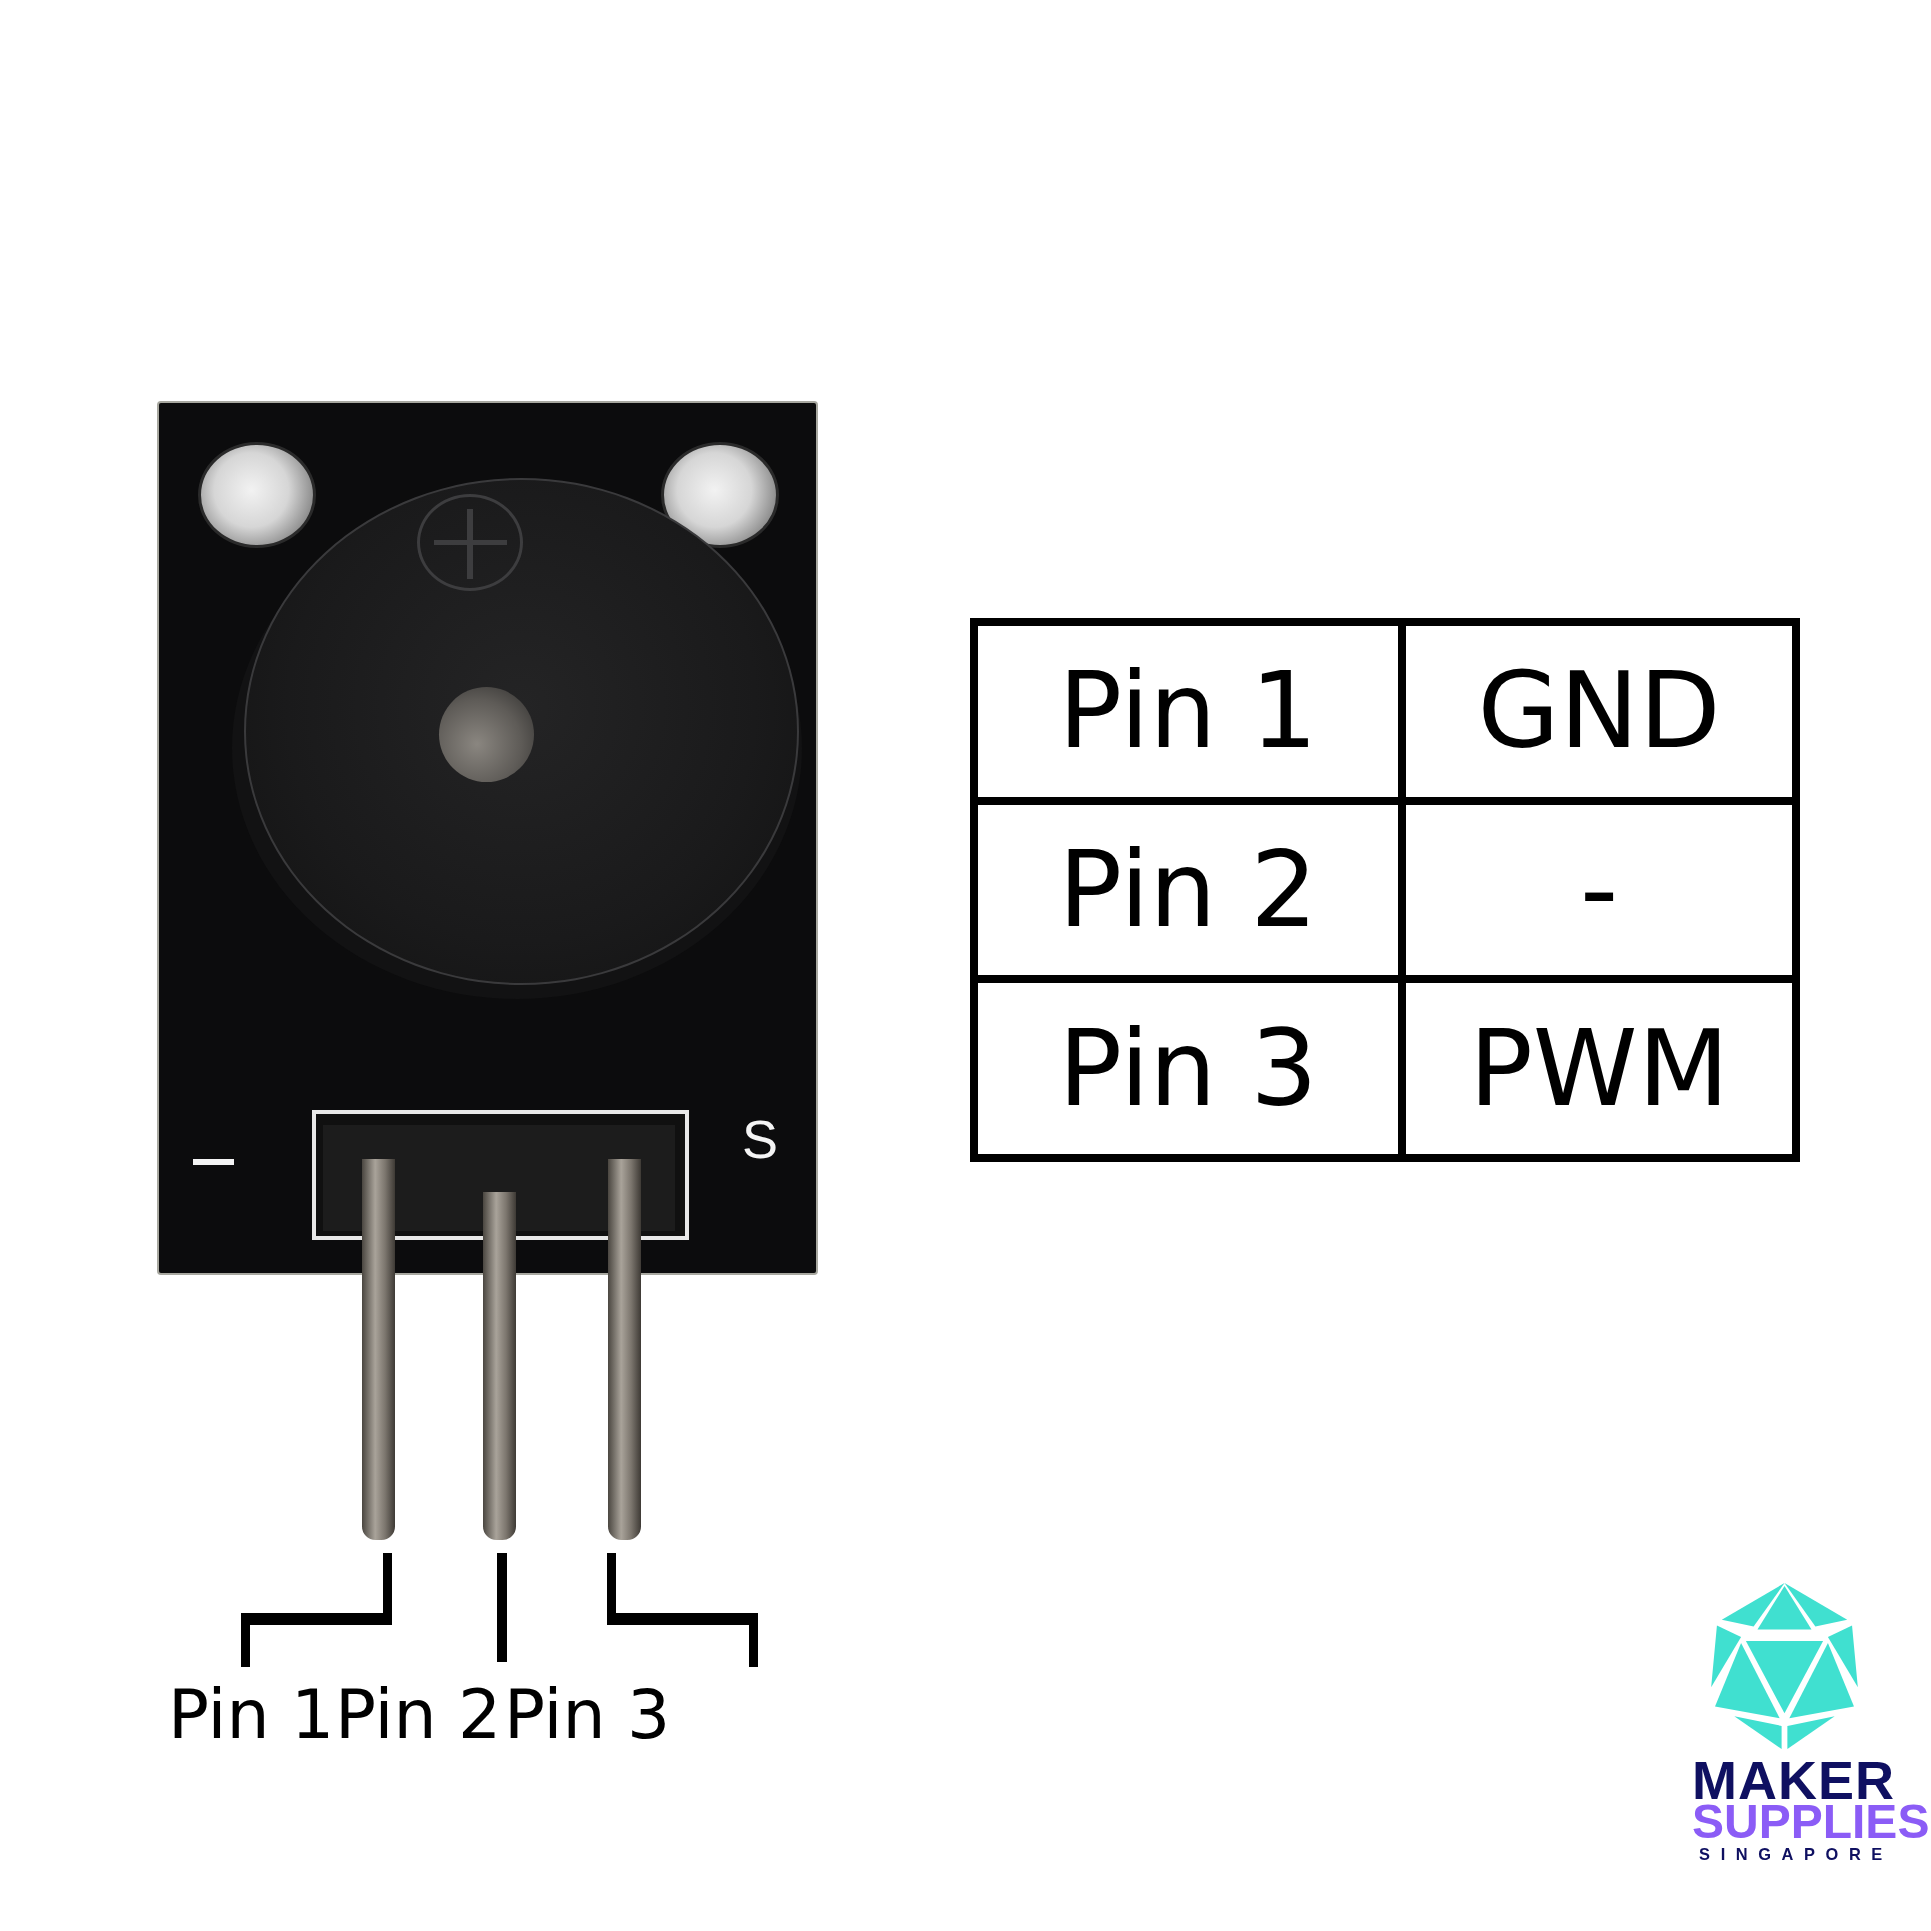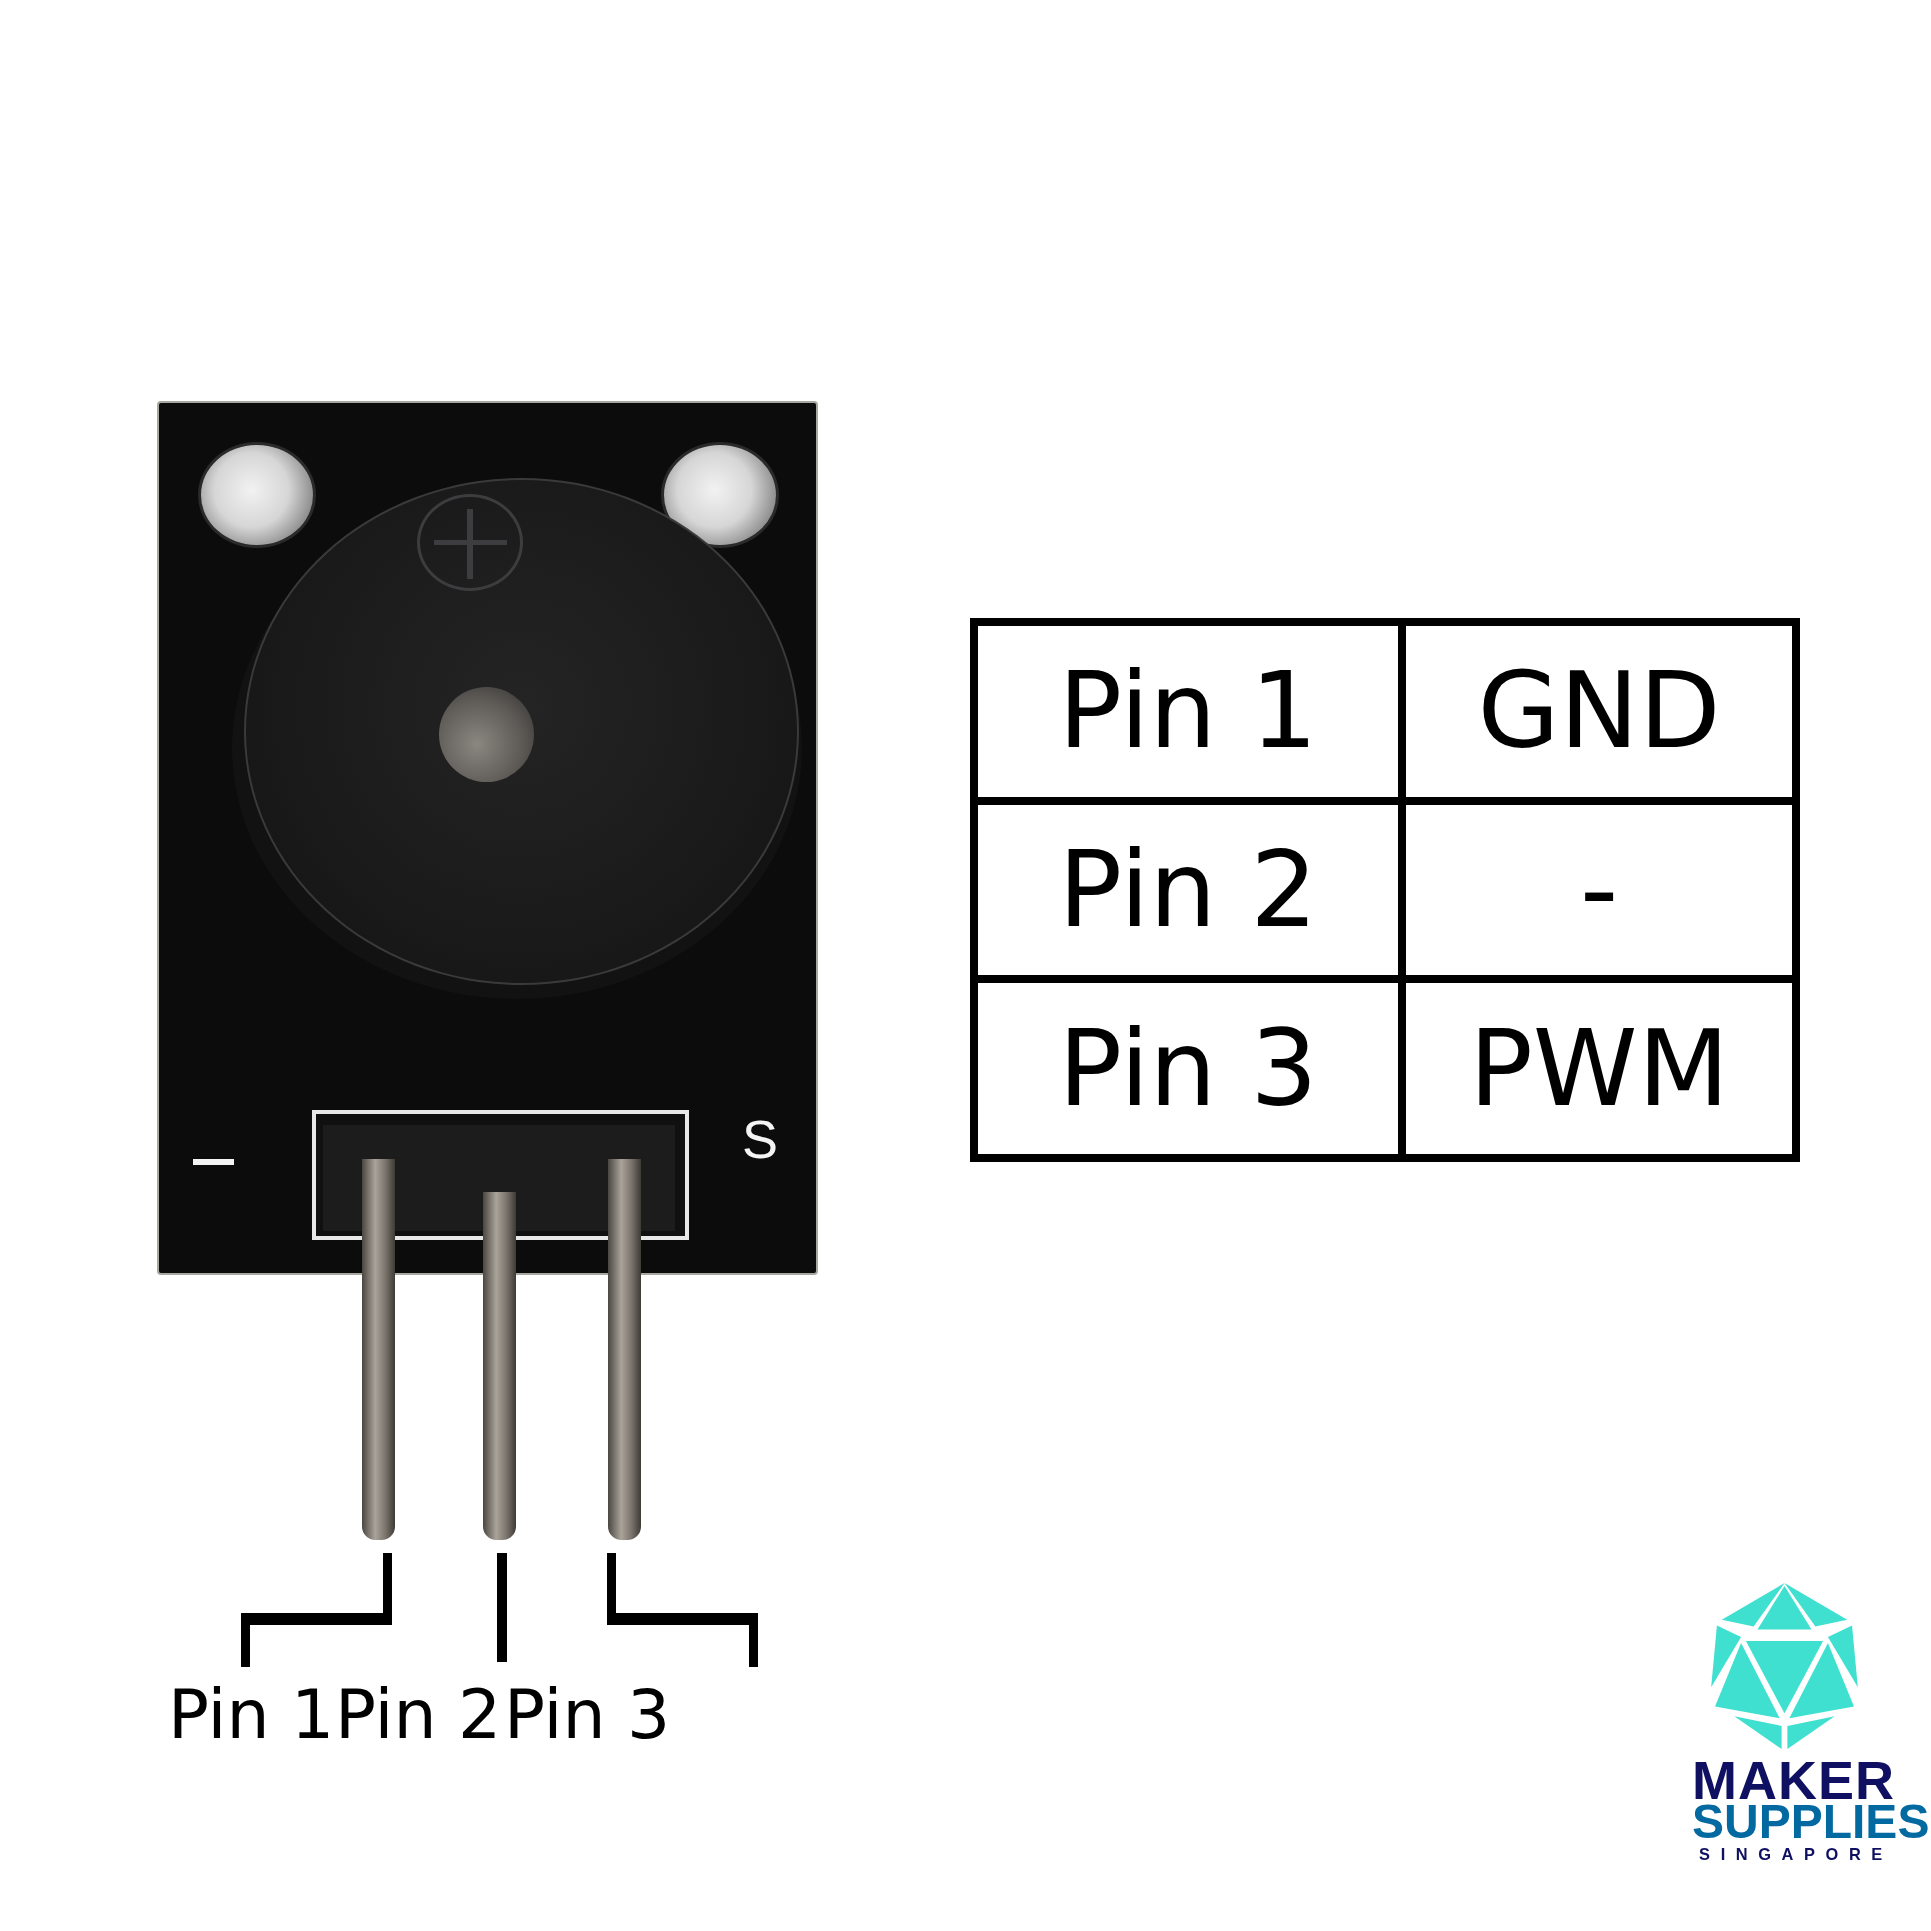--- a/index.html
+++ b/index.html
@@ -21,21 +21,21 @@
   .pin { width:33px; background:linear-gradient(90deg,#4a4640 0%, #a9a39a 40%, #7c766e 70%, #3e3a35 100%); border-radius:0 0 13.5px 13.5px; }
   
   .blk { background:#000; }
   
   .pin-table { left:970px; top:618px; width:830px; height:544px; border-collapse:collapse; }
   .pin-table td { border:8.7px solid #000; font-family:"DejaVu Sans", sans-serif; font-size:106px; color:#000; text-align:center; vertical-align:middle; padding:0; line-height:1; }
   .pin-table td.c1 { width:420px; }
   .pin-labels span { position:absolute; font-size:68px; color:#000; font-family:"DejaVu Sans", sans-serif; }
   
   .logo-text1 { left:1692px; top:1753px; width:208px; font-family:"Liberation Sans", sans-serif; font-weight:bold; font-size:54px; color:#0f1061; letter-spacing:1px; line-height:1; text-align:left; }
-  .logo-text2 { left:1692px; top:1798px; width:208px; font-family:"Liberation Sans", sans-serif; font-weight:bold; font-size:48px; color:#0369a1; line-height:1; text-align:center; }
+  .logo-text2 { left:1692px; top:1798px; width:208px; font-family:"Liberation Sans", sans-serif; font-weight:bold; font-size:48px; color:#8b5cf6; line-height:1; text-align:center; }
   .logo-text3 { left:1692px; top:1846px; width:208px; font-family:"Liberation Sans", sans-serif; font-weight:bold; font-size:16.4px; color:#0f1061; letter-spacing:10.6px; line-height:1; text-align:center; }
 </style>
 </head>
 <body>
 
 <div class="abs pcb"></div>
 <div class="abs hole" style="left:198px;top:442px;"></div>
 <div class="abs hole" style="left:661px;top:442px;"></div>
 <div class="abs buzzer-rim"></div>
 <div class="abs buzzer"></div>

